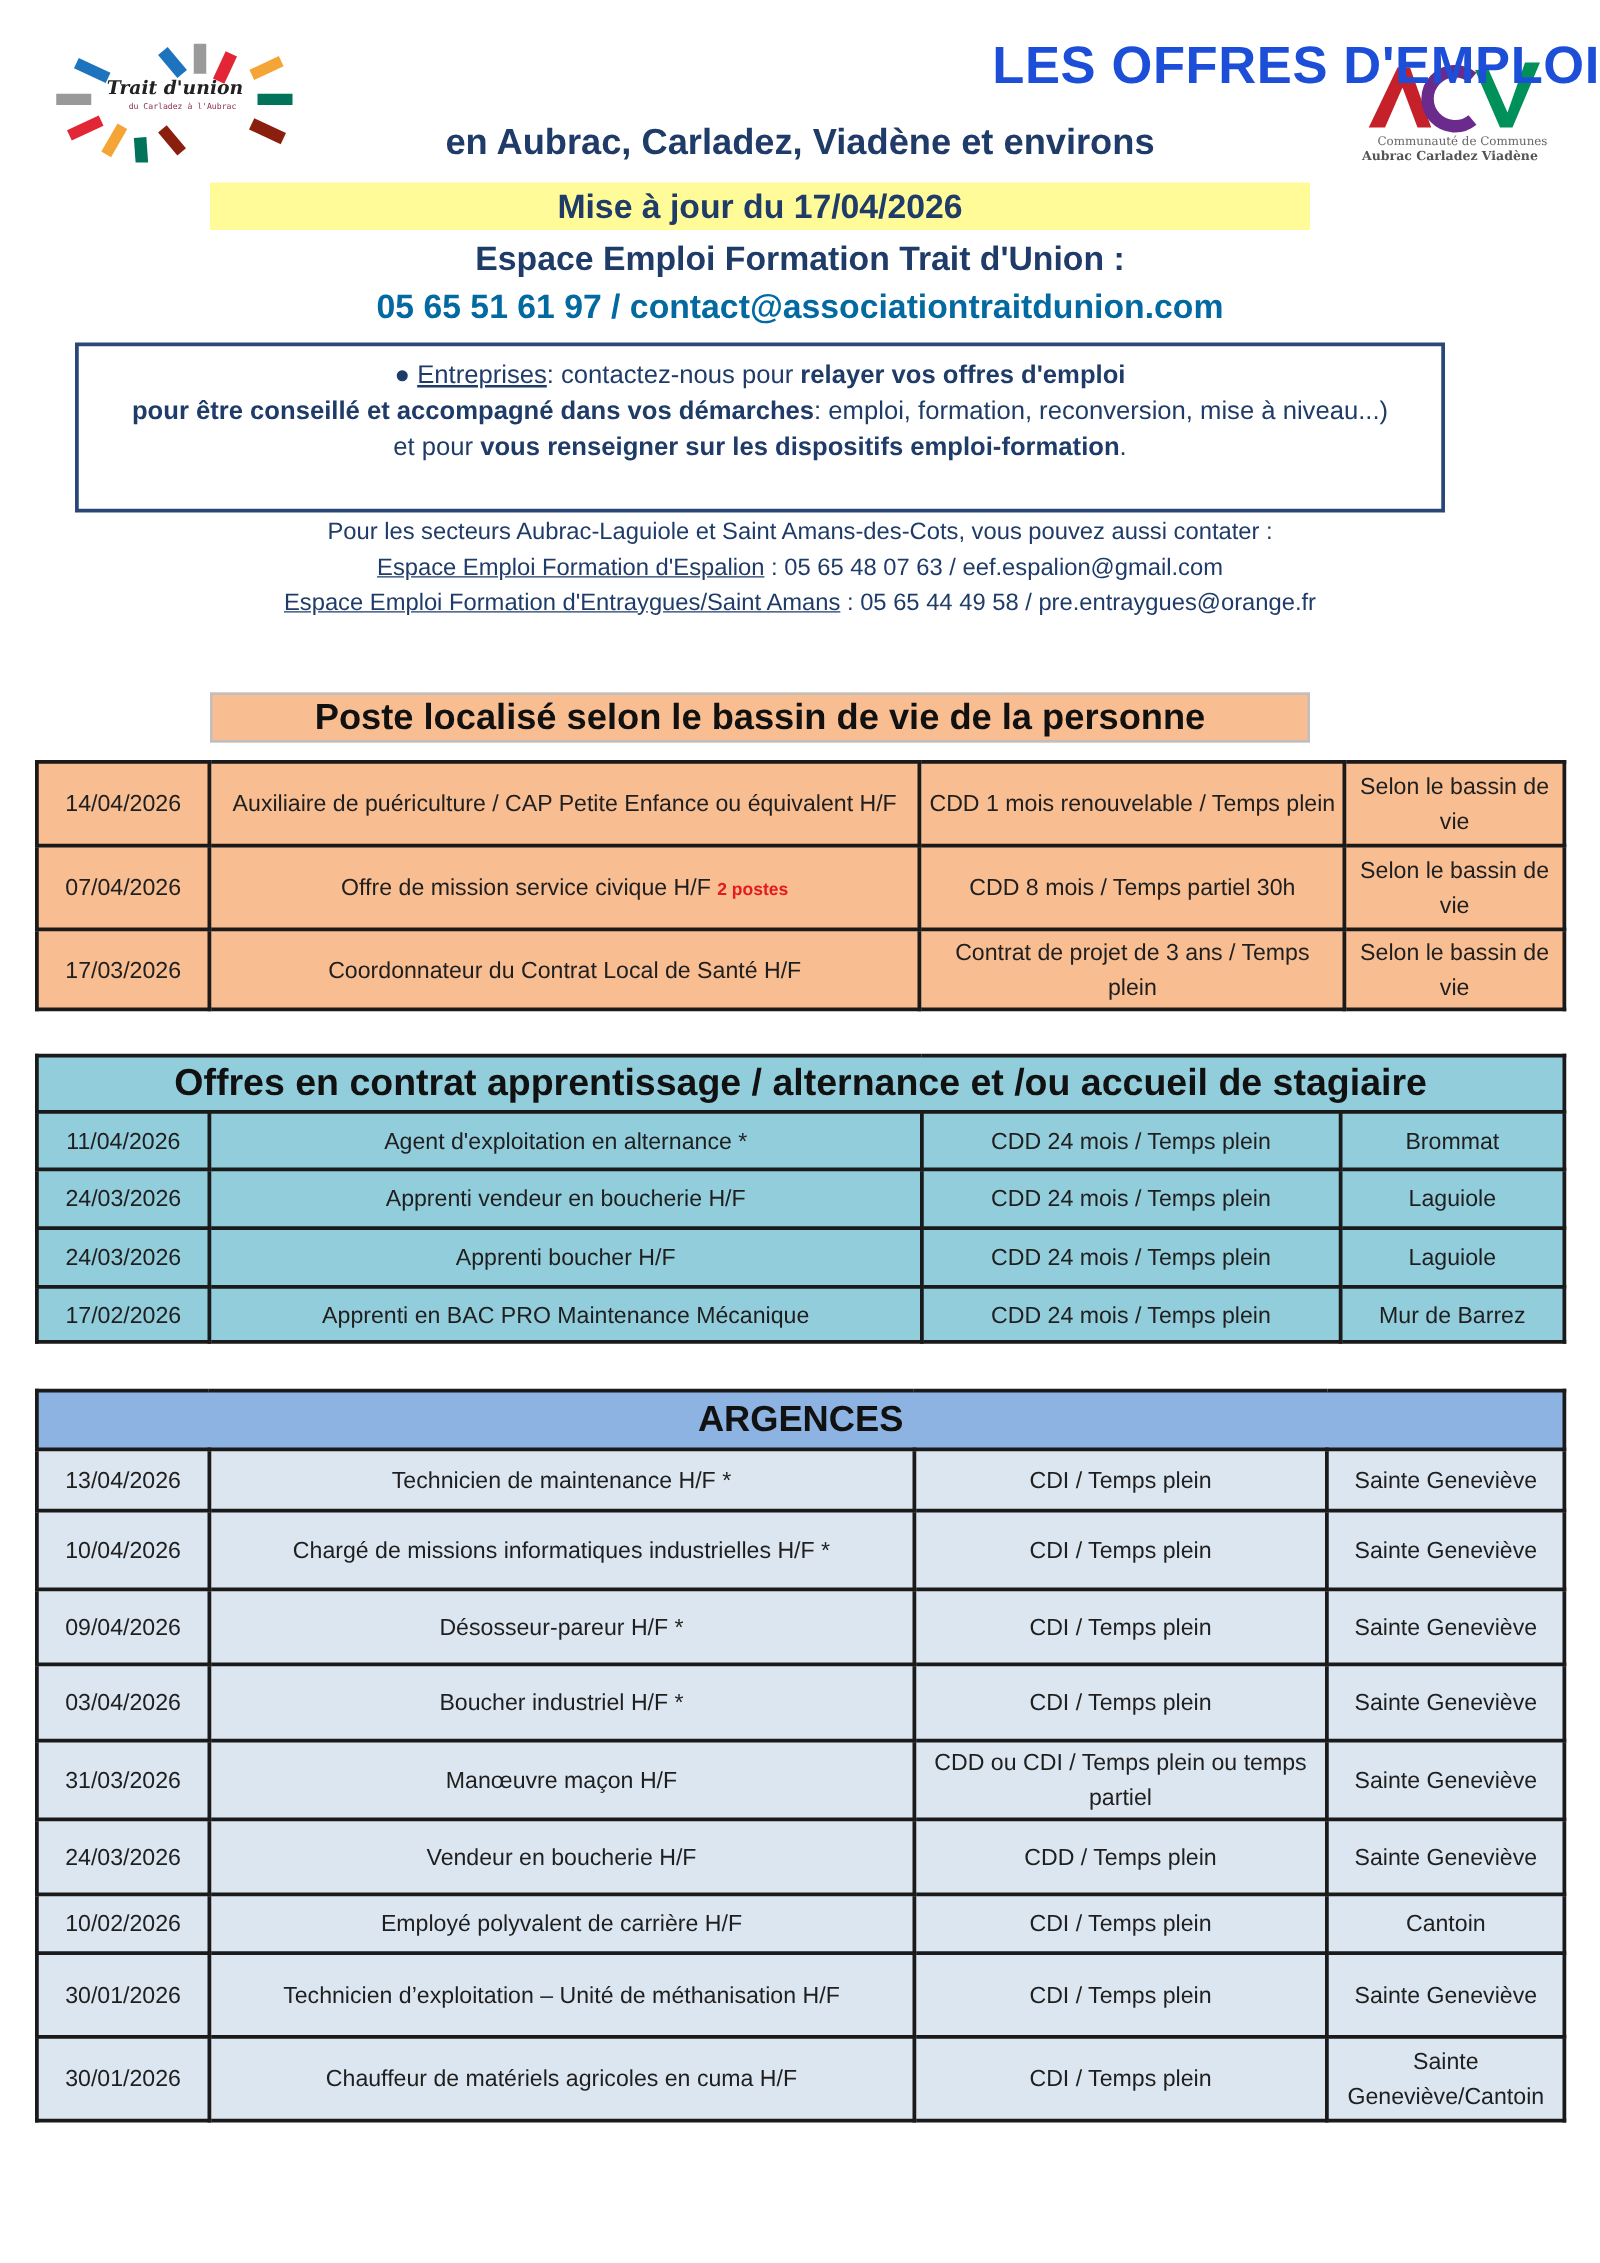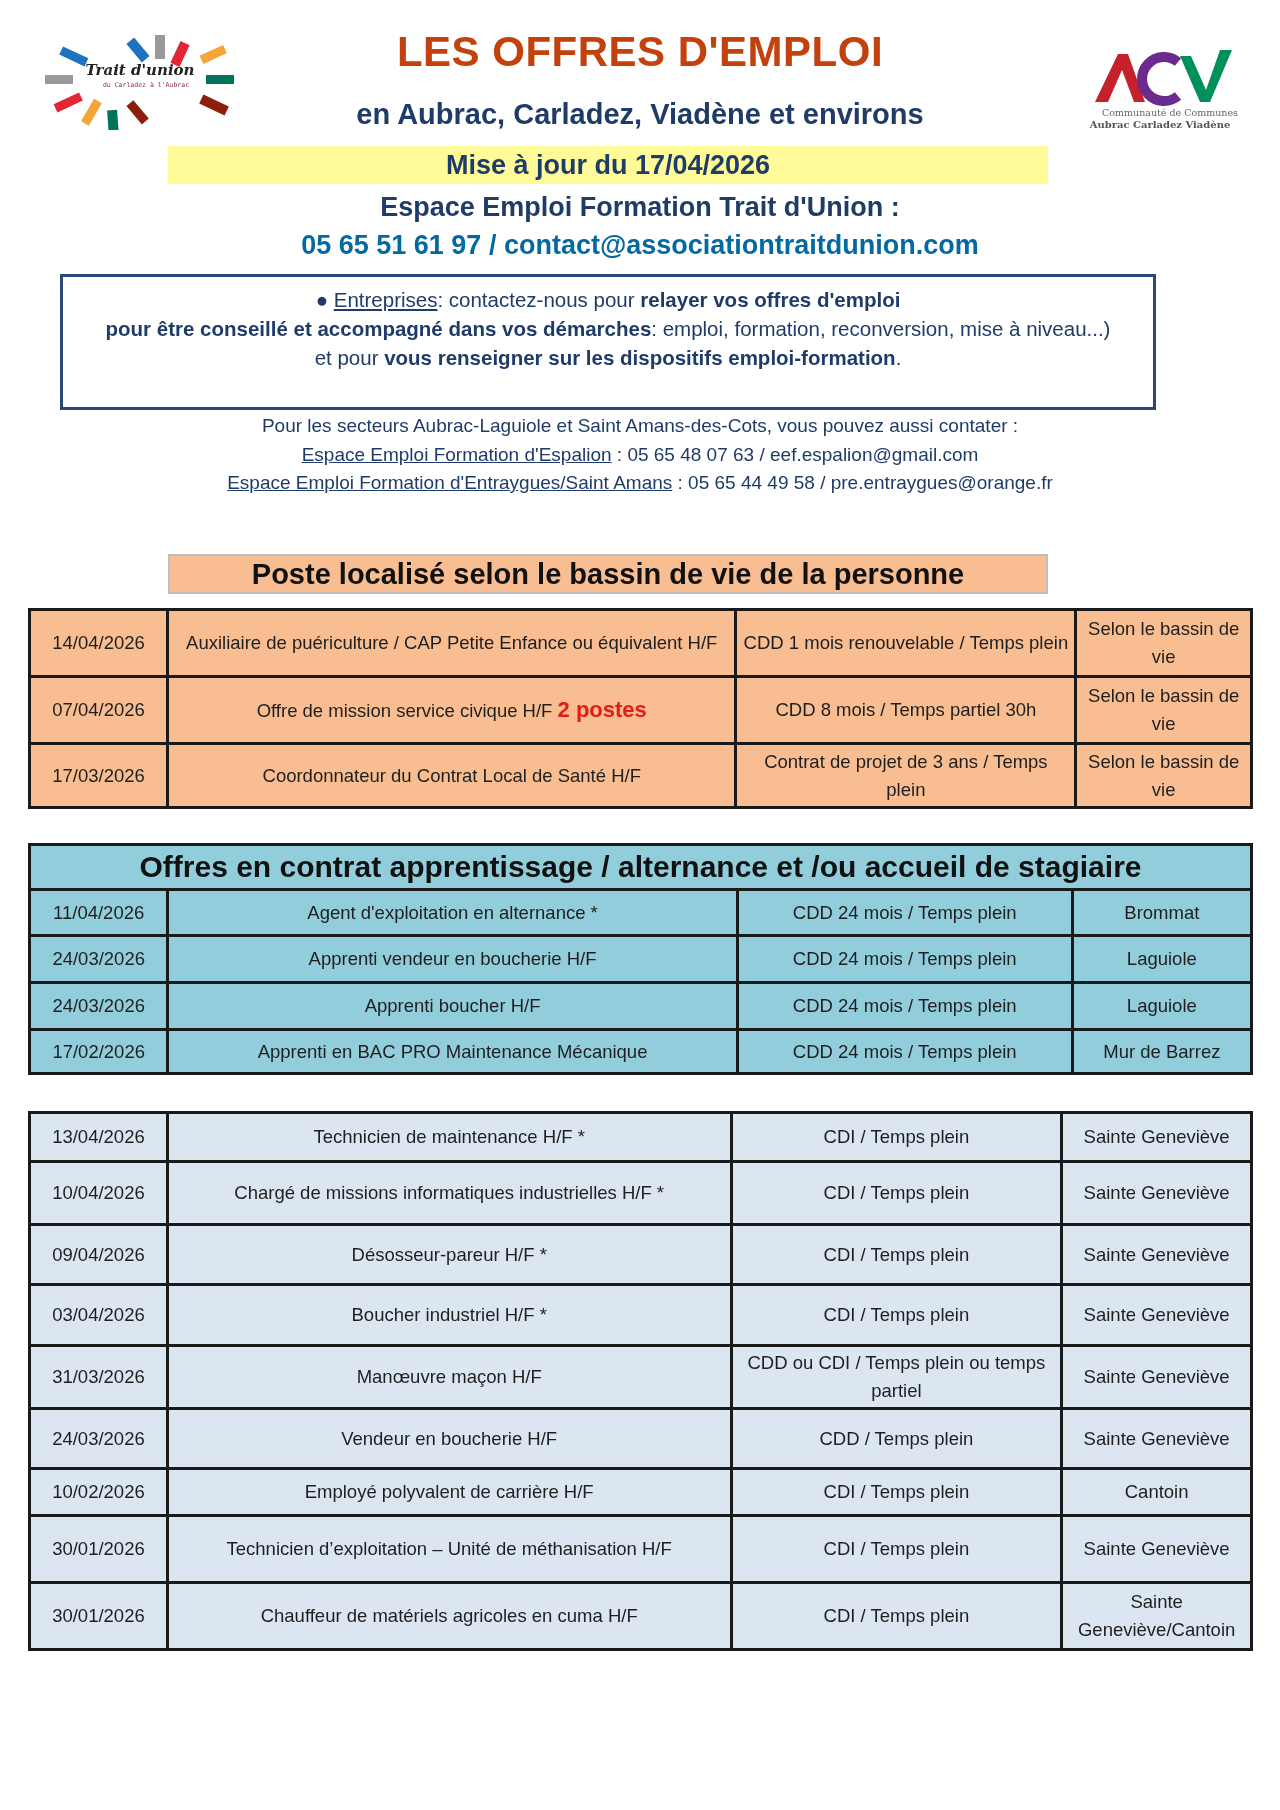--- a/index.html
+++ b/index.html
@@ -3,21 +3,21 @@
 <meta charset="utf-8">
 <style>
   html, body { margin:0; padding:0; background:#ffffff; }
   body { width:1280px; height:1810px; position:relative; font-family:"Liberation Sans", sans-serif; color:#1f1f1f; overflow:hidden; }
   .abs { position:absolute; }
 
   
   #logo-tu { left:40px; top:30px; width:200px; height:100px; }
   #logo-acv { left:1060px; top:40px; width:200px; height:90px; }
 
-  .title-main { left:0; width:1280px; top:28px; text-align:center; font-size:42px; font-weight:bold; color:#c2410c; letter-spacing:0.5px; }
+  .title-main { left:0; width:1280px; top:28px; text-align:right; font-size:42px; font-weight:bold; color:#1d4ed8; letter-spacing:0.5px; }
   .title-sub { left:0; width:1280px; top:98px; text-align:center; font-size:29px; font-weight:bold; color:#1f3b68; }
   .update-bar { left:168px; top:146px; width:880px; height:38px; background:#fffb99; text-align:center; font-size:27px; font-weight:bold; color:#1f3b68; line-height:38px; }
   .contact-title { left:0; width:1280px; top:192px; text-align:center; font-size:27px; font-weight:bold; color:#1f3b68; }
   .contact-line { left:0; width:1280px; top:230px; text-align:center; font-size:27px; font-weight:bold; color:#0369a1; }
 
   .info-box { left:60px; top:274px; width:1096px; height:136px; border:3px solid #2a4877; box-sizing:border-box; text-align:center; font-size:20.5px; color:#1f3b68; line-height:29px; padding-top:8px; }
   .info-box u { text-decoration:underline; }
   .info-box b { font-weight:bold; }
 
   .secteurs { left:0; width:1280px; top:412px; text-align:center; font-size:19px; color:#1f3b68; line-height:28.5px; }
@@ -34,21 +34,21 @@
 
   #t-orange { top:608px; }
   #t-orange td { background:#f8bd91; }
   #t-blue { top:843px; }
   #t-blue td { background:#92cddc; }
   #t-blue td.hdr { font-size:30px; font-weight:bold; color:#111; height:42px; line-height:42px; padding:0; }
   #t-lb { top:1111px; }
   #t-lb td { background:#dce6f1; }
   #t-lb td.hdr { background:#8db3e2; font-size:29px; font-weight:bold; color:#111; height:44px; line-height:44px; padding:0; }
 
-  .red-tag { color:#e31b1b; font-weight:bold; font-size:22px; }
+  .red-tag { color:#e31b1b; font-weight:bold; font-size:14px; }
 </style>
 </head>
 <body>
 
 <div id="logo-tu" class="abs">
   <svg width="200" height="100" viewBox="0 0 200 100">
     <rect x="20" y="22" width="28" height="9" fill="#1e73be" transform="rotate(25 34 26)"></rect>
     <rect x="5" y="45" width="28" height="9" fill="#999999"></rect>
     <rect x="14" y="68" width="28" height="9" fill="#e32636" transform="rotate(-25 28 72)"></rect>
     <rect x="38" y="78" width="26" height="9" fill="#f4a535" transform="rotate(-60 51 82)"></rect>
@@ -155,20 +155,23 @@
       <td class="c-date">17/02/2026</td>
       <td class="c-title">Apprenti en BAC PRO Maintenance Mécanique</td>
       <td class="c-contract">CDD 24 mois / Temps plein</td>
       <td class="c-loc">Mur de Barrez</td>
     </tr>
   </tbody>
 </table>
 
 <table class="jobs" id="t-lb">
   <tbody>
+    <tr>
+      <td class="hdr" colspan="4">ARGENCES</td>
+    </tr>
     <tr style="height:49px">
       <td class="c-date">13/04/2026</td>
       <td class="c-title">Technicien de maintenance H/F *</td>
       <td class="c-contract">CDI / Temps plein</td>
       <td class="c-loc">Sainte Geneviève</td>
     </tr>
     <tr style="height:63px">
       <td class="c-date">10/04/2026</td>
       <td class="c-title">Chargé de missions informatiques industrielles H/F *</td>
       <td class="c-contract">CDI / Temps plein</td>

